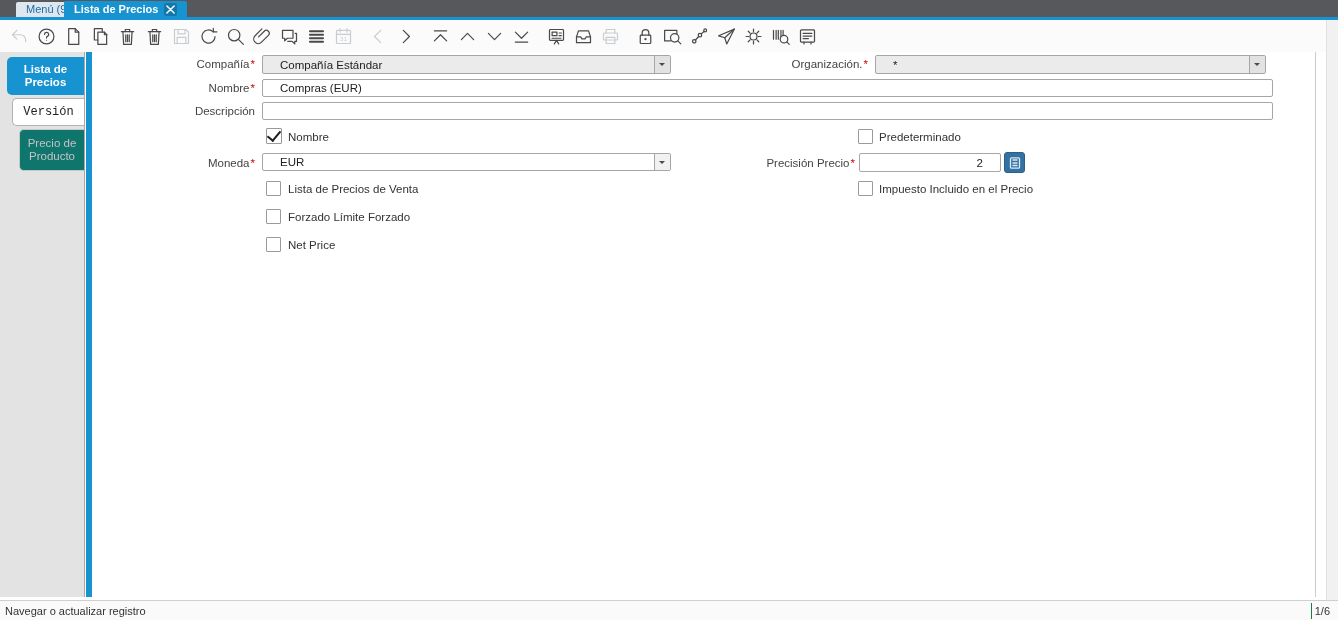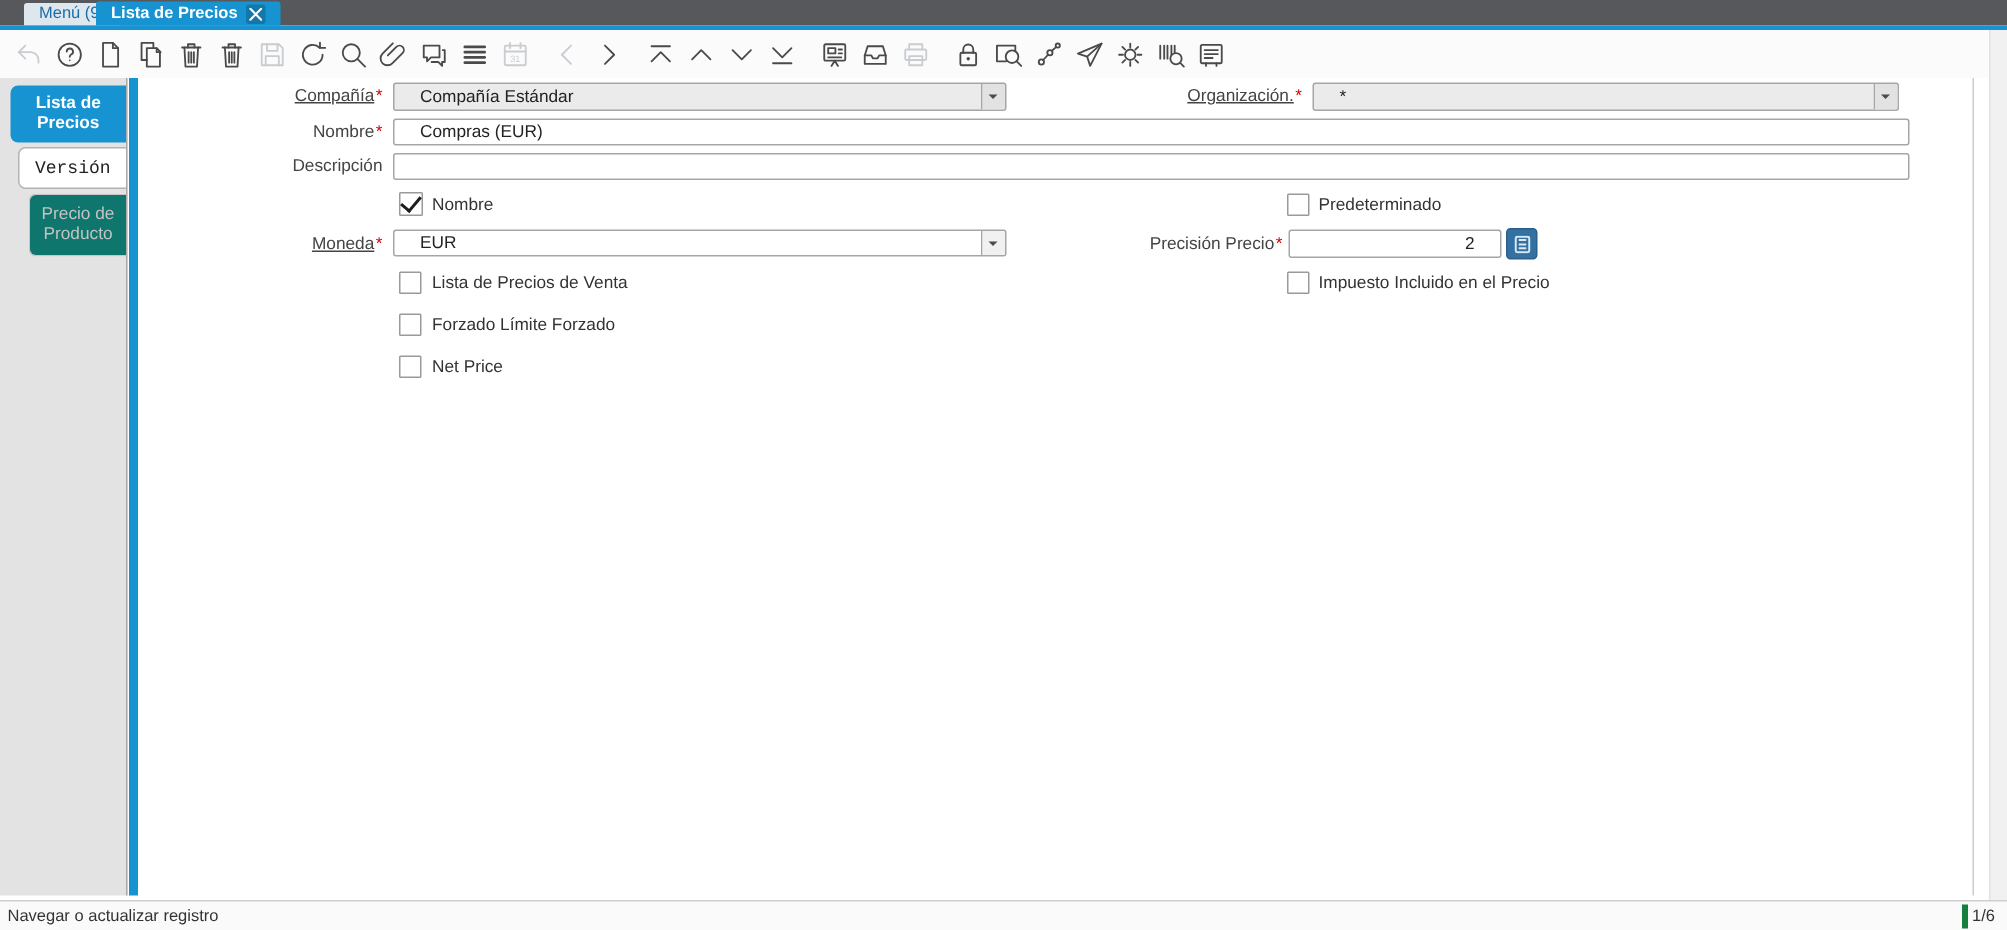--- a/index.html
+++ b/index.html
@@ -53,21 +53,21 @@
   .stab.off.t3 { left:19px; top:77px; height:42px; }
   .stab.off.t4 { left:19px; top:120px; height:52px; }
 
   
   .content { position:absolute; left:92px; top:52px; width:1224px;
     height:545px; background:#fff; }
   .contentedge { position:absolute; left:1315px; top:52px; width:1px;
     height:545px; background:#cccccc; }
   .lbl { position:absolute; width:160px; text-align:right; font-size:11.5px;
     color:#444; white-space:nowrap; }
-  .lbl.link { text-decoration:underline; }
+  .lbl.link { }
   .req { color:#d40000; margin-left:1px; text-decoration:none; display:inline-block; }
   .field { position:absolute; border:1px solid #a6a6a6; border-radius:2px;
     background:#fff; font-size:11.5px; }
   input.fval { width:100%; height:100%; border:none; outline:none;
     background:transparent; font-family:"Liberation Sans",sans-serif;
     font-size:11.5px; color:#222; padding:0 17px; }
   .combo.disabled { background:#ebebeb; }
   .combo .dd { position:absolute; right:0; top:0; bottom:0; width:16px;
     background:#f1f1f1; border-left:1px solid #a6a6a6;
     border-radius:0 2px 2px 0; cursor:pointer; }
@@ -90,21 +90,21 @@
 
   
   .scrolltrack { position:absolute; right:0; top:20px; width:12px;
     height:580px; background:#f1f1f1; border-left:1px solid #e2e2e2; }
 
   
   .statusbar { position:absolute; left:0; bottom:0; width:100%; height:20px;
     background:#fafafa; border-top:1px solid #cfcfcf; display:flex;
     align-items:center; font-size:11px; color:#333; }
   .statusbar .msg { padding-left:5px; flex:1; }
-  .statusbar .pos { border-left:4px solid #15803d; padding:2px 6px 2px 3px;
+  .statusbar .pos { border-left:1px solid #15803d; padding:2px 6px 2px 3px;
     margin-right:2px; }
 </style>
 </head>
 <body>
 
 <div id="app">
 
   <div class="tabstrip">
     <div class="wtab menu">
       <span>Menú (9)</span>

